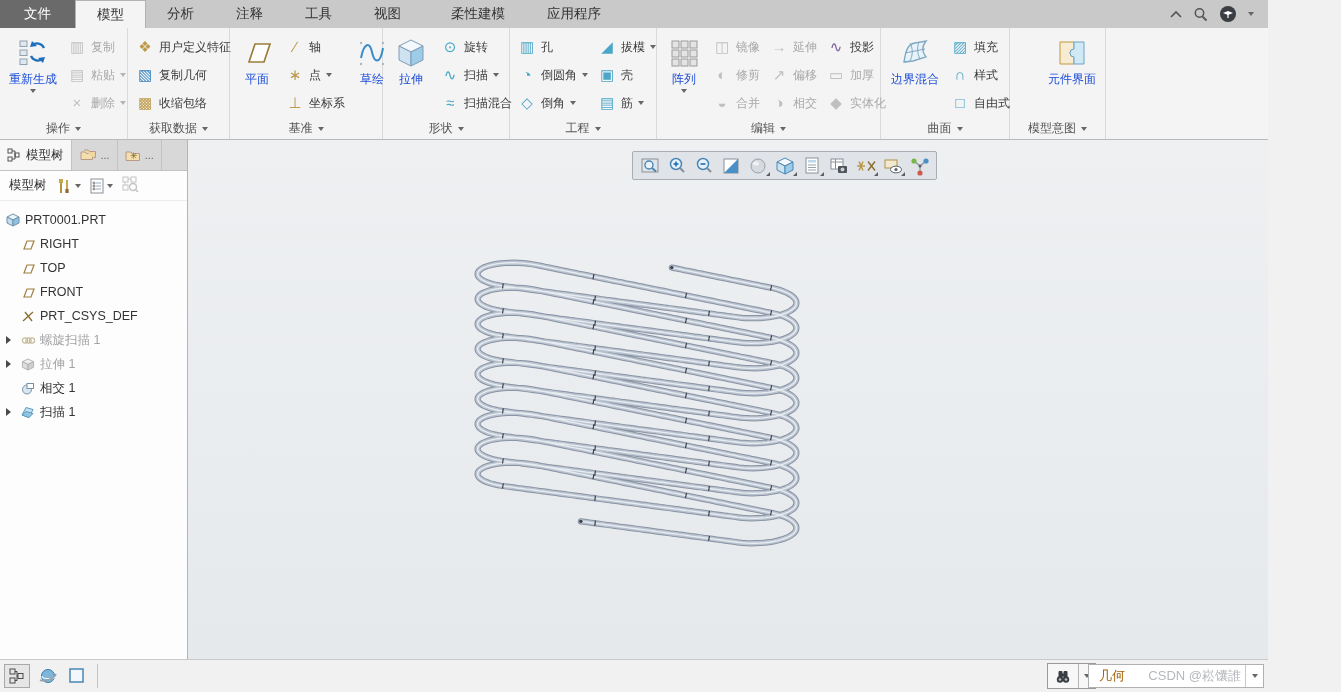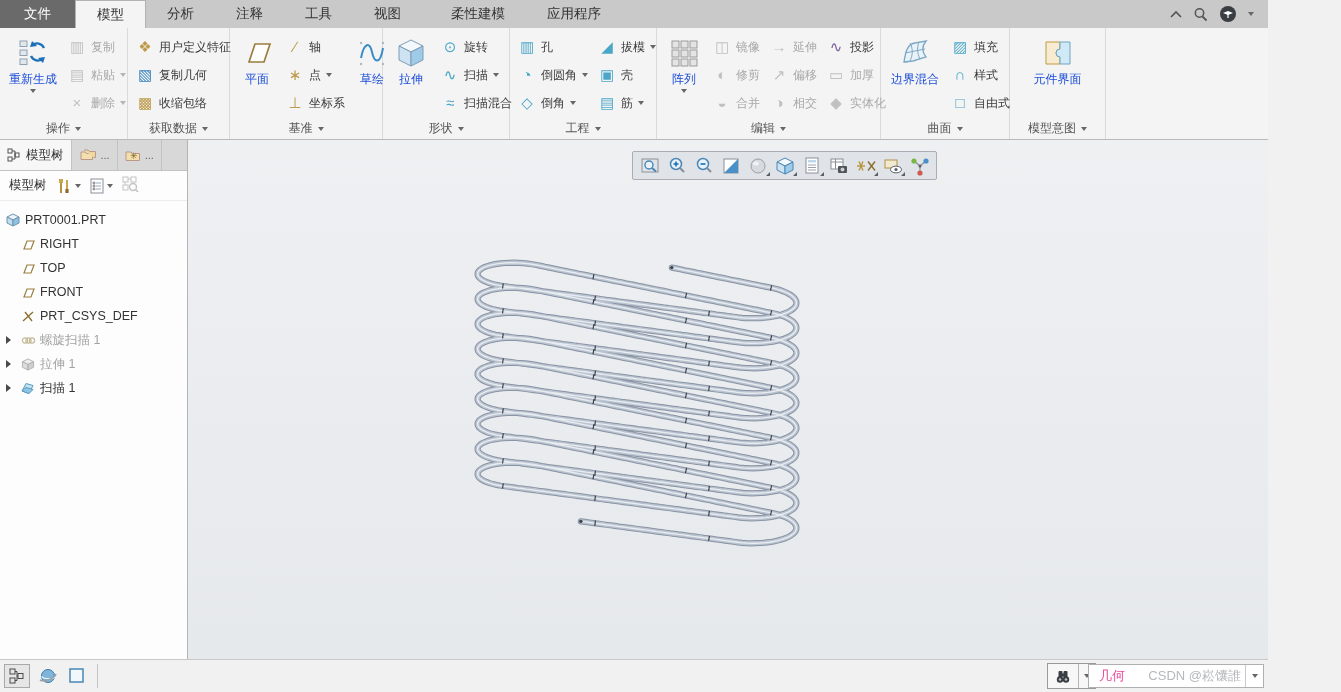--- a/index.html
+++ b/index.html
@@ -52,21 +52,21 @@
   #coil{position:absolute;left:0;top:0}
   
   .statusbar{position:absolute;left:0;right:0;bottom:0;height:32px;background:#f1f1f1;border-top:1px solid #c9c9c9;display:flex;align-items:center;font-size:13px}
   .stbtn{width:26px;height:24px;display:flex;align-items:center;justify-content:center;margin-left:4px}
   .stbtn.pressed{border:1px solid #a8a8a8;background:#e6e6e6;box-sizing:border-box}
   .vsep{width:1px;height:24px;background:#c4c4c4;margin:0 7px}
   .findbox{margin-left:942px;height:24px;border:1px solid #9a9a9a;background:#f7f7f7;display:flex;align-items:center}
   .findbox .fpart{padding:0 6px;height:100%;display:flex;align-items:center}
   .findbox .fcaret{border-left:1px solid #b5b5b5;padding:0 5px;height:100%;display:flex;align-items:center}
   .filterbox{position:absolute;right:4px;bottom:4px;width:176px;height:24px;background:#fff;border:1px solid #b0b0b0;display:flex;align-items:center;box-sizing:border-box}
-  .filterbox .flabel{margin-left:10px;color:#ec4899}
+  .filterbox .flabel{margin-left:10px;color:#a16207}
   .filterbox .fmark{margin-left:auto;color:#b5b8bc;white-space:nowrap}
   .filterbox .fbtn{width:17px;height:100%;border-left:1px solid #c9c9c9;display:flex;align-items:center;justify-content:center;margin-left:4px}
 </style>
 </head>
 <body>
 
 <div class="app">
 
   <div class="tabbar">
     <div class="tab file">文件</div>
@@ -378,21 +378,21 @@
             </div>
         </div>
       </div>
       <div class="glabel">
           <span>曲面</span>
           <span class="cdown"></span>
         </div>
     </div>
 
     <div class="rgroup" style="width:96px">
-      <div class="rbody" style="justify-content:center;width:100%;box-sizing:border-box">
+      <div class="rbody" style="justify-content:flex-end;width:100%;box-sizing:border-box">
         <div class="bigbtn">
           <span class="bicon">
               <svg width="30" height="30">
                 <path d="M3 4 h14 v7 a4 4 0 0 0 0 8 v7 H3 Z" fill="#f7ecd2" stroke="#c19a3f"></path>
                 <path d="M17 4 h10 v22 H17 v-7 a4 4 0 0 1 0-8 Z" fill="#cfe9f6" stroke="#6fa3c4"></path>
               </svg>
             </span>
           <span class="blabel">元件界面</span>
         </div>
       </div>
@@ -543,20 +543,30 @@
               <span class="tri"></span>
             </span>
           <span class="ticon">
               <svg width="14" height="13" viewBox="0 0 14 14">
                 <polygon points="7,1 13,4 7,7 1,4" fill="#eee" stroke="#b0b0b0"></polygon>
                 <polygon points="1,4 7,7 7,13 1,10" fill="#ddd" stroke="#b0b0b0"></polygon>
                 <polygon points="13,4 7,7 7,13 13,10" fill="#cfcfcf" stroke="#b0b0b0"></polygon>
               </svg>
             </span>
           <span>拉伸 1</span>
+        </div>
+        <div class="trow">
+          <span class="exp"></span>
+          <span class="ticon">
+              <svg width="14" height="13">
+                <circle cx="6" cy="7.5" r="4.5" fill="#dbe7f0" stroke="#7691a8"></circle>
+                <rect x="6" y="1.5" width="6.5" height="5" fill="#fff" stroke="#7691a8"></rect>
+              </svg>
+            </span>
+          <span>相交 1</span>
         </div>
         <div class="trow">
           <span class="exp">
               <span class="tri"></span>
             </span>
           <span class="ticon">
               <svg width="14" height="13">
                 <polygon points="1,9 5,1.5 12,3.5 8,11.5" fill="#c3e3f3" stroke="#5b9bbf"></polygon>
                 <polygon points="1,9 5,5.5 12,7.5 8,11.5" fill="#8fc6e4" stroke="#5b9bbf"></polygon>
               </svg>

